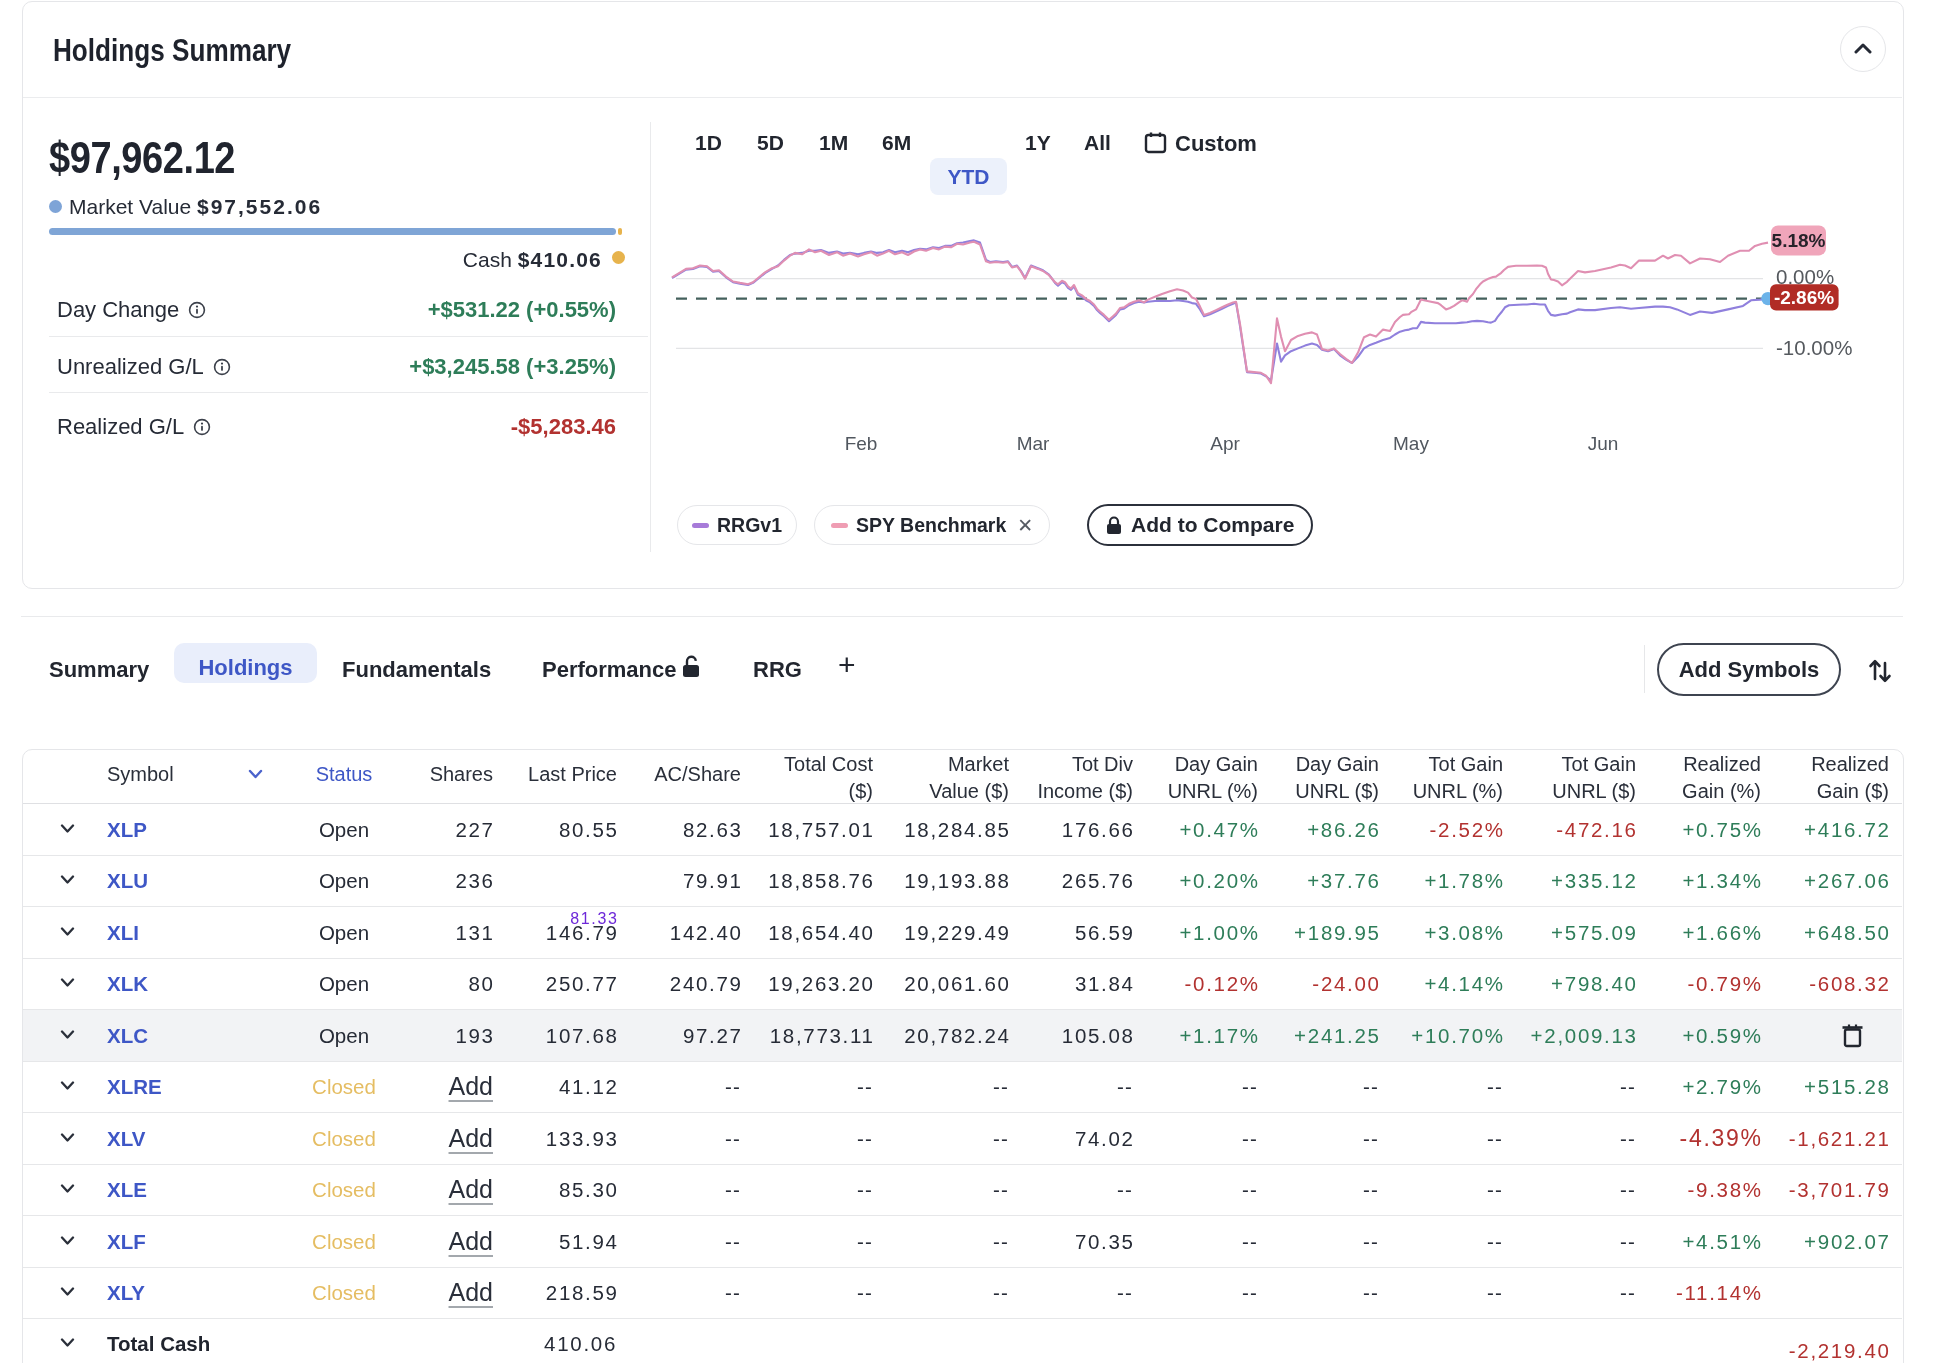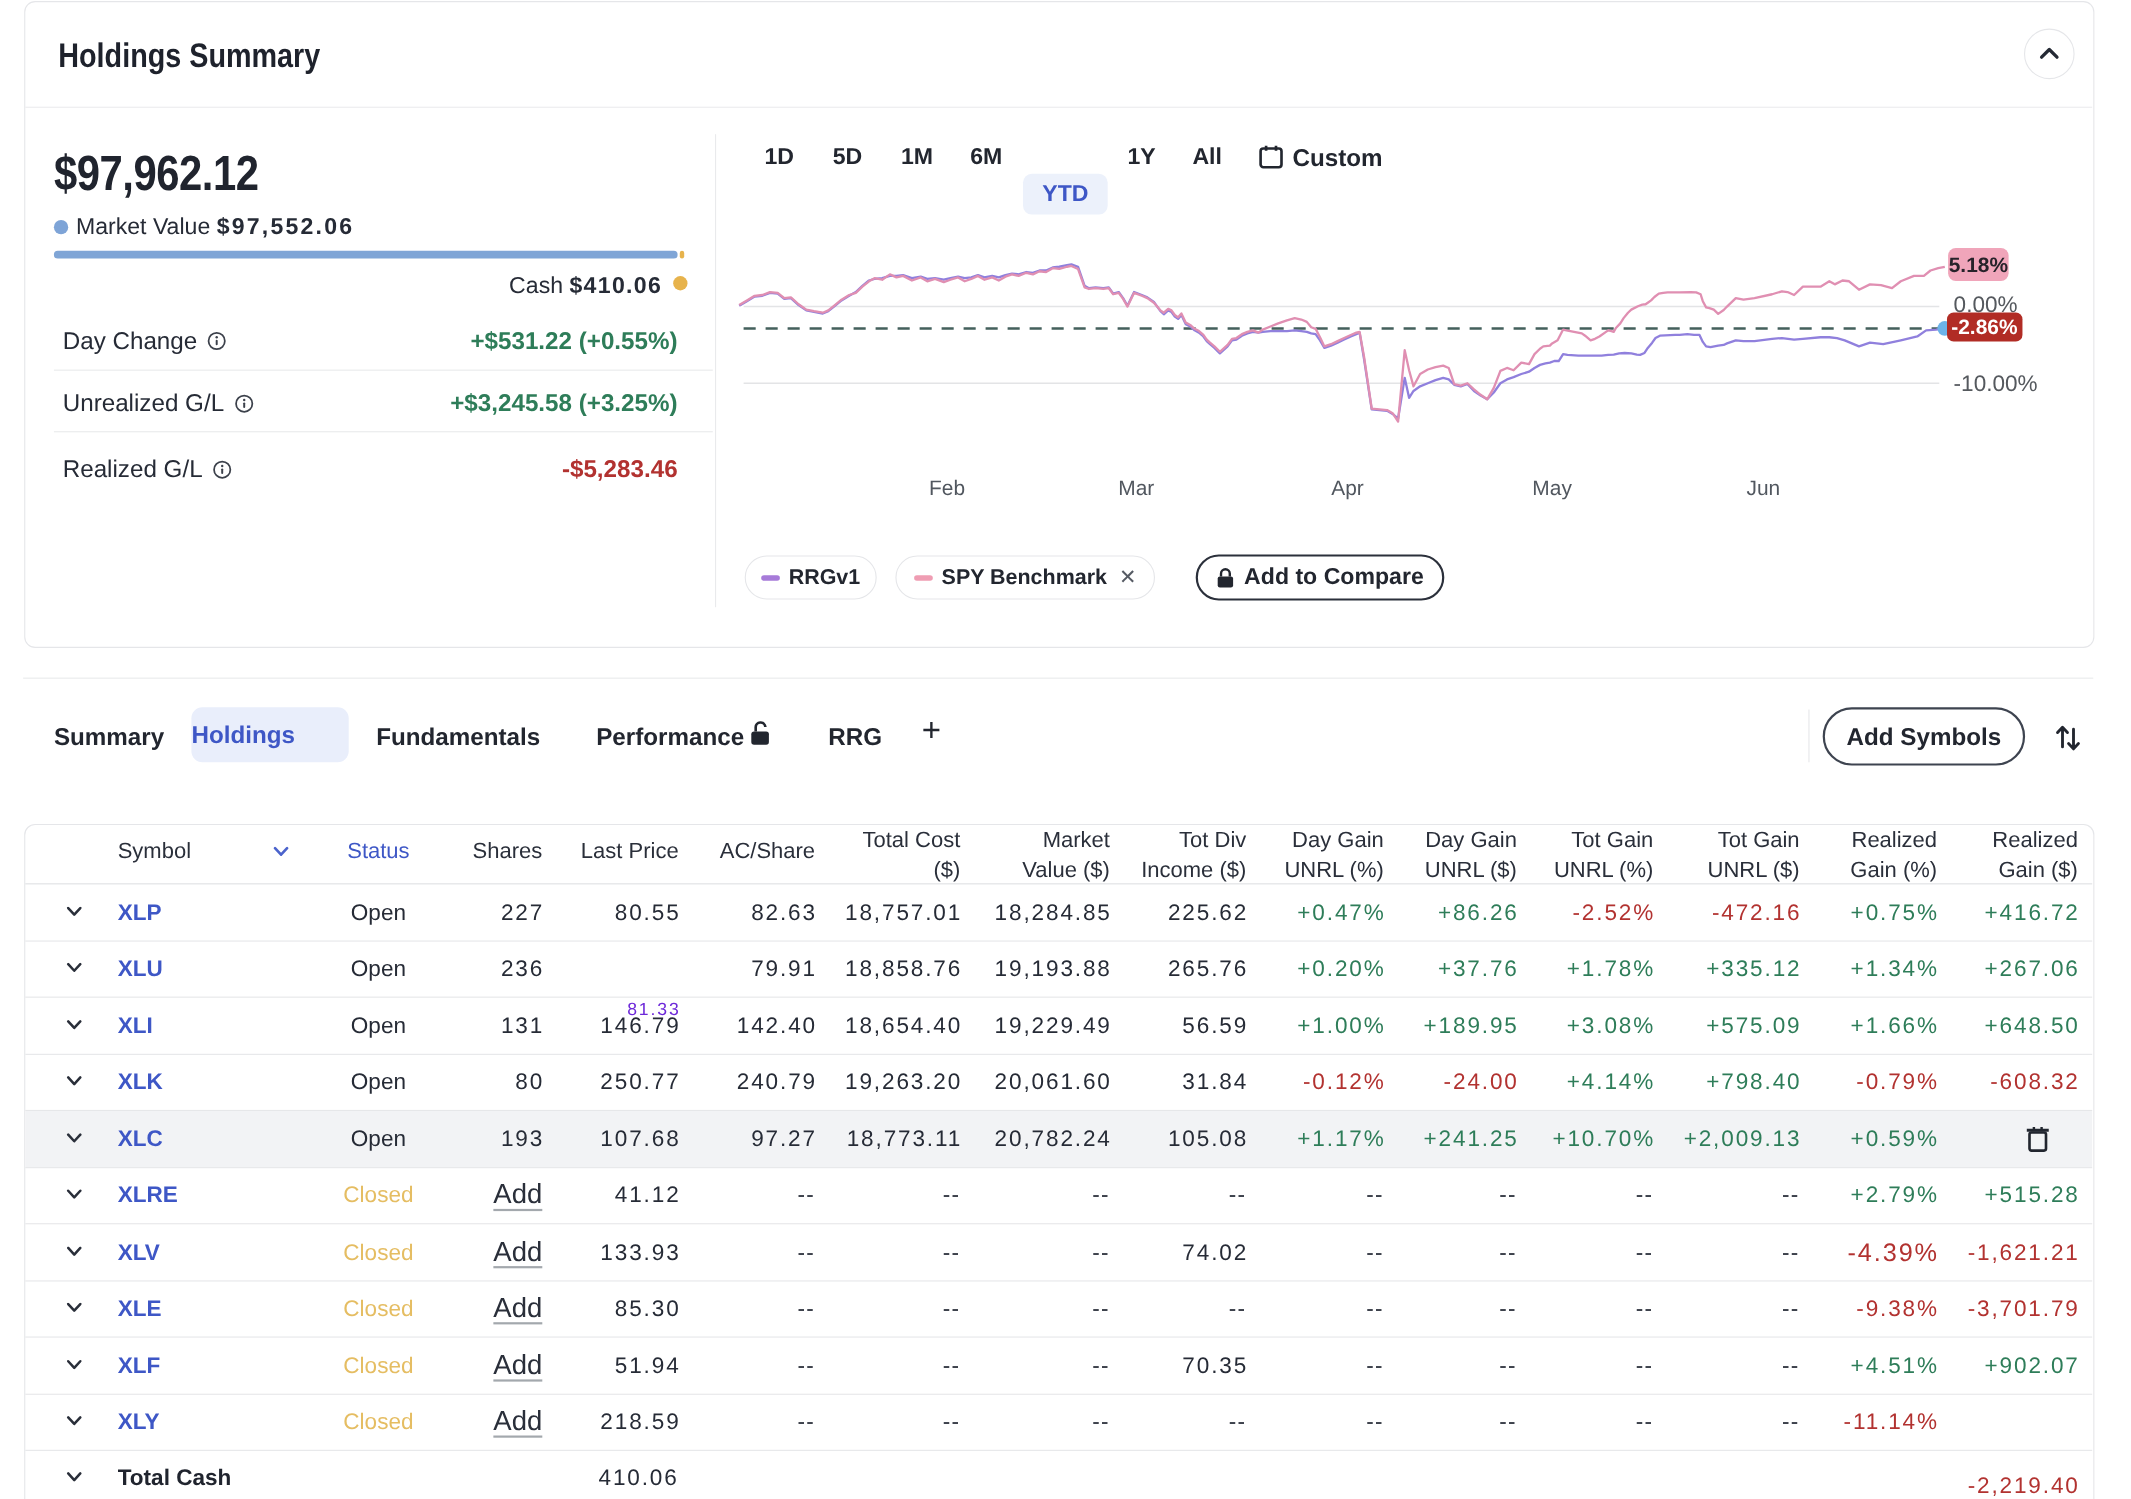--- a/index.html
+++ b/index.html
@@ -94,21 +94,21 @@
     </div>
 <div class="ab" style="left:1087px;top:504px;height:42px;border:2px solid #2b303b;border-radius:21px;display:flex;align-items:center;padding:0 17px;">
       <svg width="16" height="19" viewBox="0 0 16 19" style="margin-right:9px;">
         <rect x="1" y="8" width="14" height="10" rx="2" fill="#22262f"></rect>
         <path d="M4 8 V5.5 a4 4 0 0 1 8 0 V8" fill="none" stroke="#22262f" stroke-width="2.2"></path>
       </svg>
       <span class="b" style="font-size:21px;color:#22262f;">Add to Compare</span>
     </div>
 <div class="ab" style="left:21px;top:616px;width:1882px;height:1px;background:#e9eaec;"></div>
 <div class="ab b" style="left:49px;top:657px;font-size:22px;color:#22262f;">Summary</div>
-<div class="ab b" style="left:174px;top:643px;width:143px;height:50px;border-radius:10px;background:#e9eefb;color:#3e57c6;font-size:22px;text-align:left;line-height:50px;">Holdings</div>
+<div class="ab b" style="left:174px;top:643px;width:143px;height:40px;border-radius:10px;background:#e9eefb;color:#3e57c6;font-size:22px;text-align:center;line-height:50px;">Holdings</div>
 <div class="ab b" style="left:342px;top:657px;font-size:22px;color:#22262f;">Fundamentals</div>
 <div class="ab b" style="left:542px;top:657px;font-size:22px;color:#22262f;">Performance</div>
 <svg class="ab" style="left:681px;top:655px;" width="20" height="24" viewBox="0 0 20 24">
       <rect x="2" y="10" width="16" height="12" rx="2.5" fill="#22262f"></rect>
       <path d="M6 10 V6.5 a4.4 4.4 0 0 1 8.8 -0.6" fill="none" stroke="#22262f" stroke-width="2.4"></path>
     </svg>
 <div class="ab b" style="left:753px;top:657px;font-size:22px;color:#22262f;">RRG</div>
 <div class="ab" style="left:838px;top:648px;font-size:30px;font-weight:400;color:#22262f;">+</div>
 <div class="ab" style="left:1644px;top:645px;width:1px;height:48px;background:#e6e7e9;"></div>
 <div class="ab b" style="left:1657px;top:643px;width:184px;height:53px;border:2px solid #3e4450;border-radius:27px;font-size:22px;color:#22262f;text-align:center;line-height:50px;background:#fff;">Add Symbols</div>
@@ -139,21 +139,21 @@
 <svg class="ab" style="left:60px;top:824px;" width="15" height="10" viewBox="0 0 15 10">
       <path d="M2 1.5 L7.5 7.5 L13 1.5" fill="none" stroke="#2a2f3a" stroke-width="2.3" stroke-linecap="round" stroke-linejoin="round"></path>
     </svg>
 <div class="ab b" style="left:107px;top:804px;height:51px;line-height:51px;font-size:20.5px;color:#3e57c6;">XLP</div>
 <div class="ab" style="left:294px;top:804px;width:100px;text-align:center;height:51px;line-height:51px;font-size:20.5px;color:#262b36;">Open</div>
 <div class="ab rt" style="left:273px;top:804px;width:220px;height:51px;line-height:51px;font-size:20.5px;color:#262b36;"><span style="letter-spacing:1.7px;margin-right:-1.7px;">227</span></div>
 <div class="ab rt" style="left:397px;top:804px;width:220px;height:51px;line-height:51px;font-size:20.5px;color:#262b36;"><span style="letter-spacing:1.7px;margin-right:-1.7px;">80.55</span></div>
 <div class="ab rt" style="left:521px;top:804px;width:220px;height:51px;line-height:51px;font-size:20.5px;color:#262b36;"><span style="letter-spacing:1.7px;margin-right:-1.7px;">82.63</span></div>
 <div class="ab rt" style="left:653px;top:804px;width:220px;height:51px;line-height:51px;font-size:20.5px;color:#262b36;"><span style="letter-spacing:1.7px;margin-right:-1.7px;">18,757.01</span></div>
 <div class="ab rt" style="left:789px;top:804px;width:220px;height:51px;line-height:51px;font-size:20.5px;color:#262b36;"><span style="letter-spacing:1.7px;margin-right:-1.7px;">18,284.85</span></div>
-<div class="ab rt" style="left:913px;top:804px;width:220px;height:51px;line-height:51px;font-size:20.5px;color:#262b36;"><span style="letter-spacing:1.7px;margin-right:-1.7px;">225.62</span></div>
+<div class="ab rt" style="left:913px;top:804px;width:220px;height:51px;line-height:51px;font-size:20.5px;color:#262b36;"><span style="letter-spacing:1.7px;margin-right:-1.7px;">176.66</span></div>
 <div class="ab rt" style="left:1038px;top:804px;width:220px;height:51px;line-height:51px;font-size:20.5px;color:#2e7d59;"><span style="letter-spacing:1.7px;margin-right:-1.7px;">+0.47%</span></div>
 <div class="ab rt" style="left:1159px;top:804px;width:220px;height:51px;line-height:51px;font-size:20.5px;color:#2e7d59;"><span style="letter-spacing:1.7px;margin-right:-1.7px;">+86.26</span></div>
 <div class="ab rt" style="left:1283px;top:804px;width:220px;height:51px;line-height:51px;font-size:20.5px;color:#b23230;"><span style="letter-spacing:1.7px;margin-right:-1.7px;">-2.52%</span></div>
 <div class="ab rt" style="left:1416px;top:804px;width:220px;height:51px;line-height:51px;font-size:20.5px;color:#b23230;"><span style="letter-spacing:1.7px;margin-right:-1.7px;">-472.16</span></div>
 <div class="ab rt" style="left:1541px;top:804px;width:220px;height:51px;line-height:51px;font-size:20.5px;color:#2e7d59;"><span style="letter-spacing:1.7px;margin-right:-1.7px;">+0.75%</span></div>
 <div class="ab rt" style="left:1669px;top:804px;width:220px;height:51px;line-height:51px;font-size:20.5px;color:#2e7d59;"><span style="letter-spacing:1.7px;margin-right:-1.7px;">+416.72</span></div>
 <div class="ab" style="left:23px;top:855px;width:1879px;height:1px;background:#e6e7e9;"></div>
 <svg class="ab" style="left:60px;top:875px;" width="15" height="10" viewBox="0 0 15 10">
       <path d="M2 1.5 L7.5 7.5 L13 1.5" fill="none" stroke="#2a2f3a" stroke-width="2.3" stroke-linecap="round" stroke-linejoin="round"></path>
     </svg>

